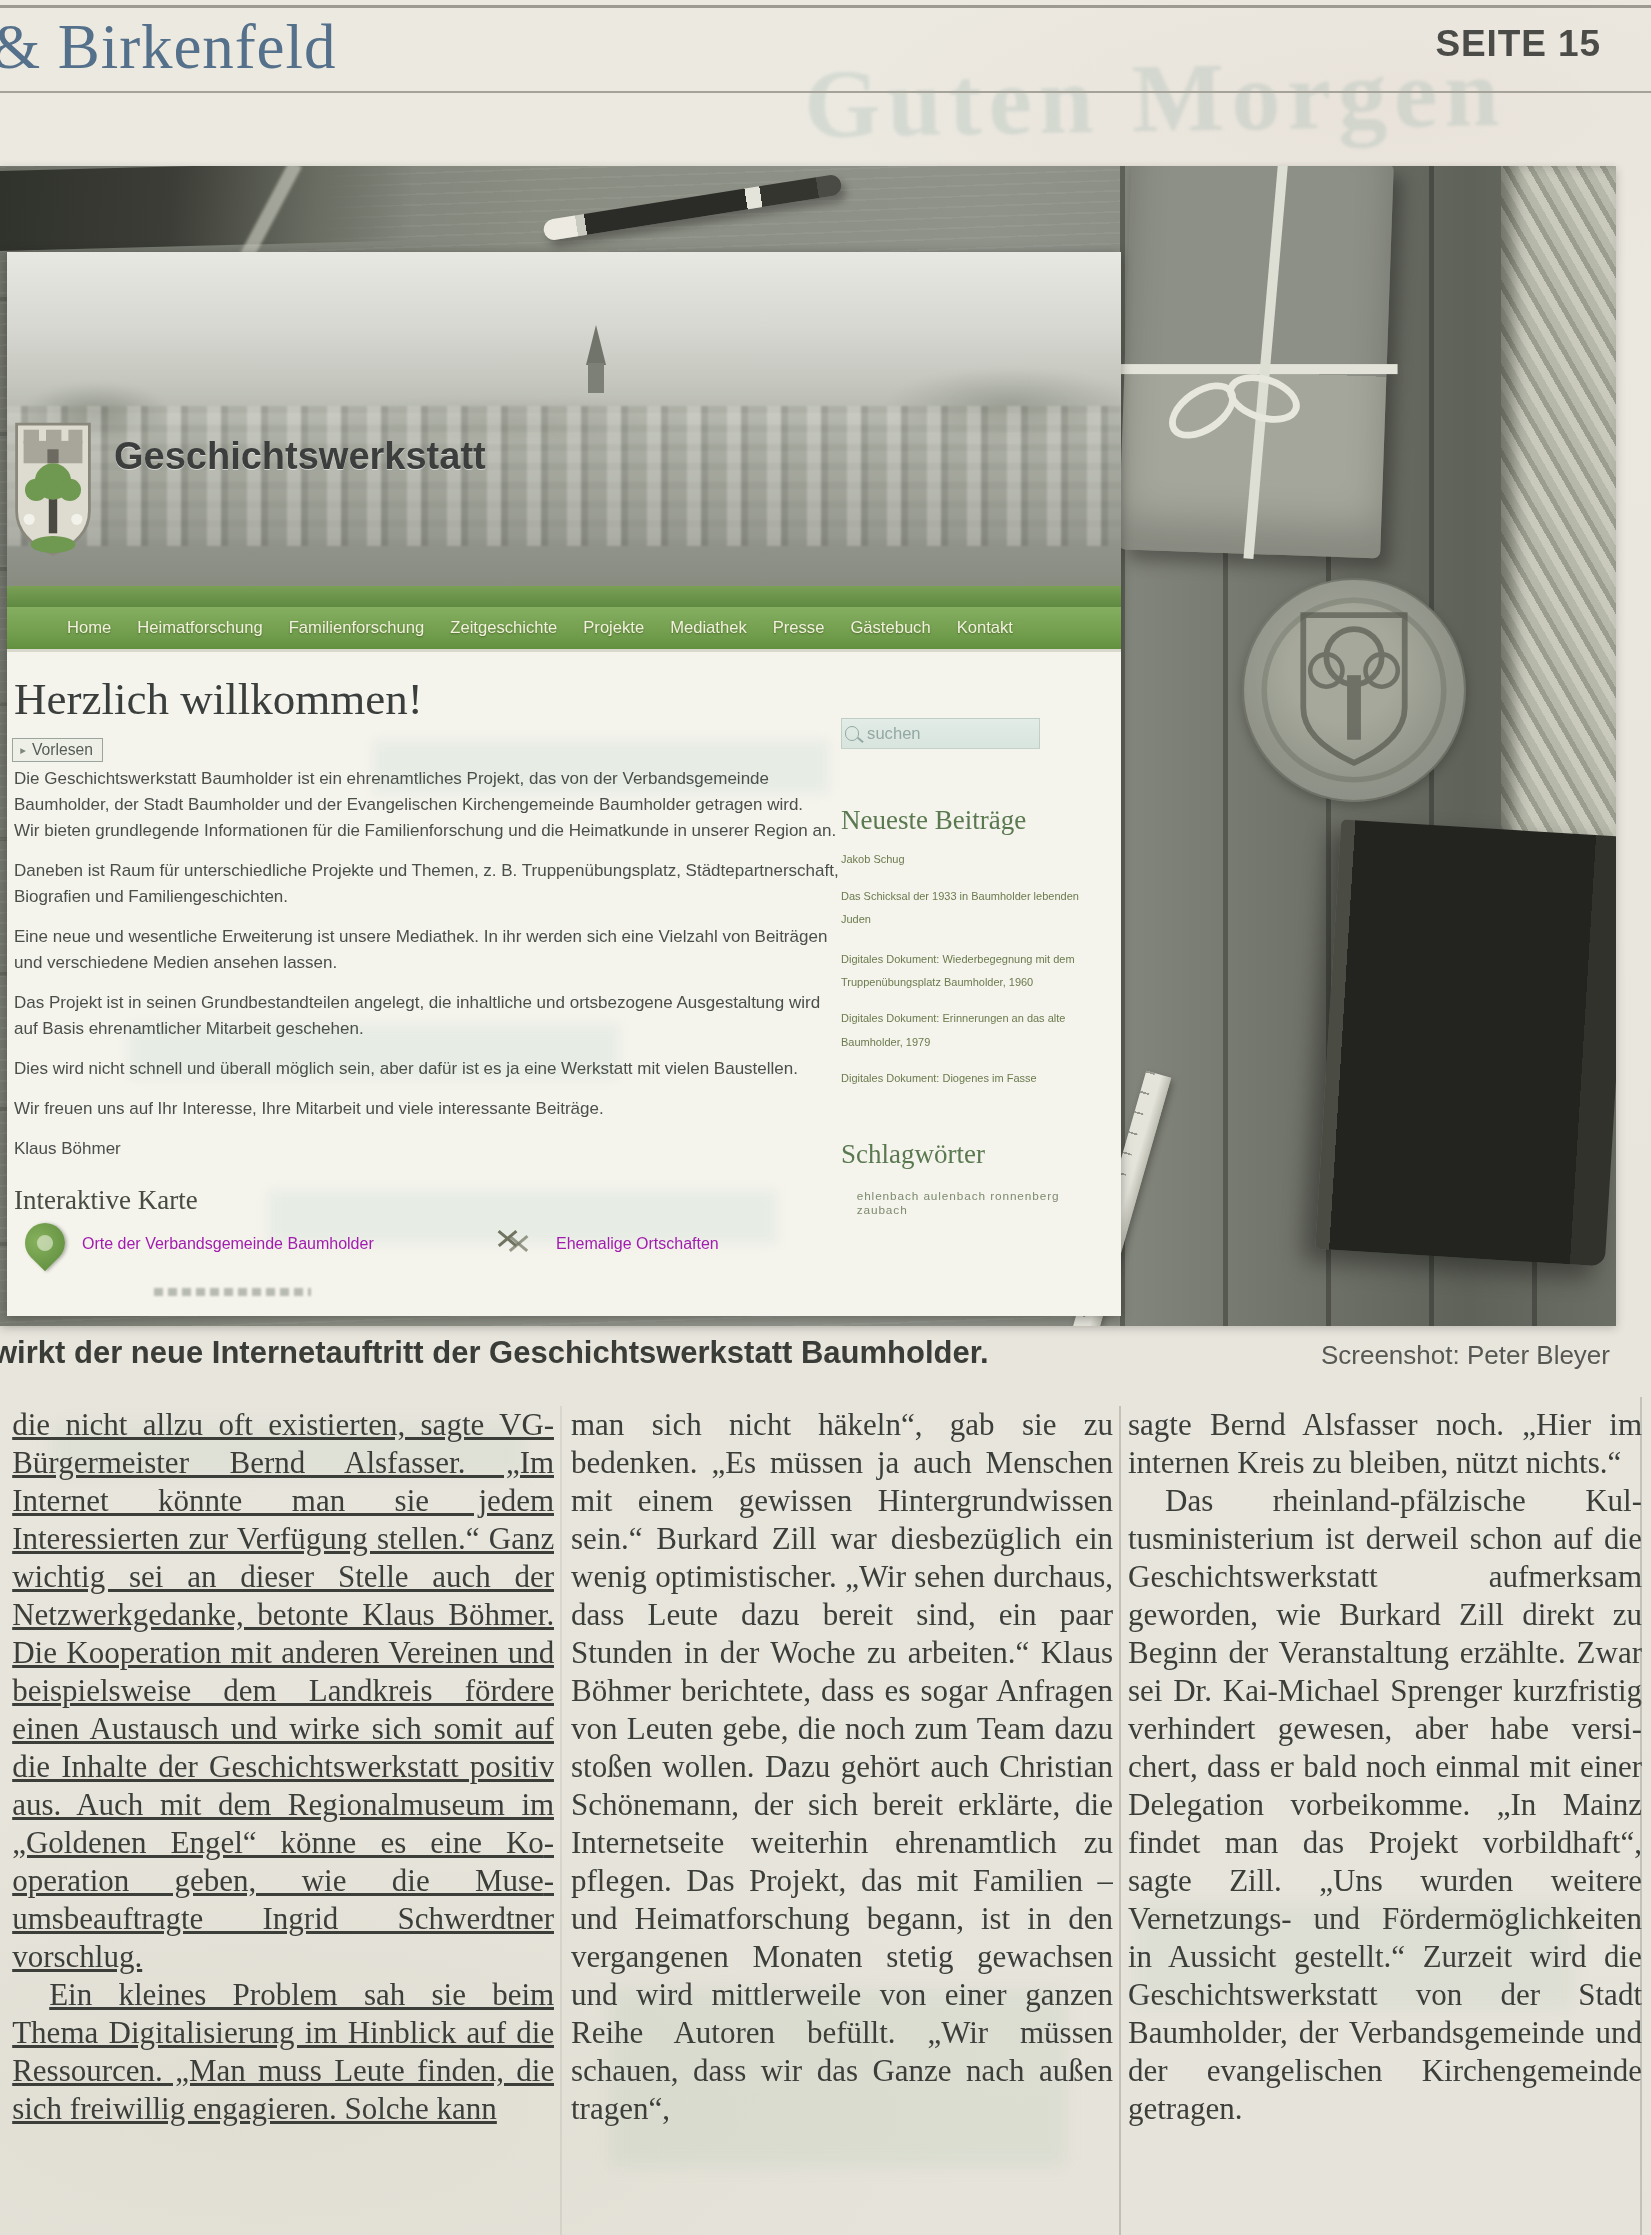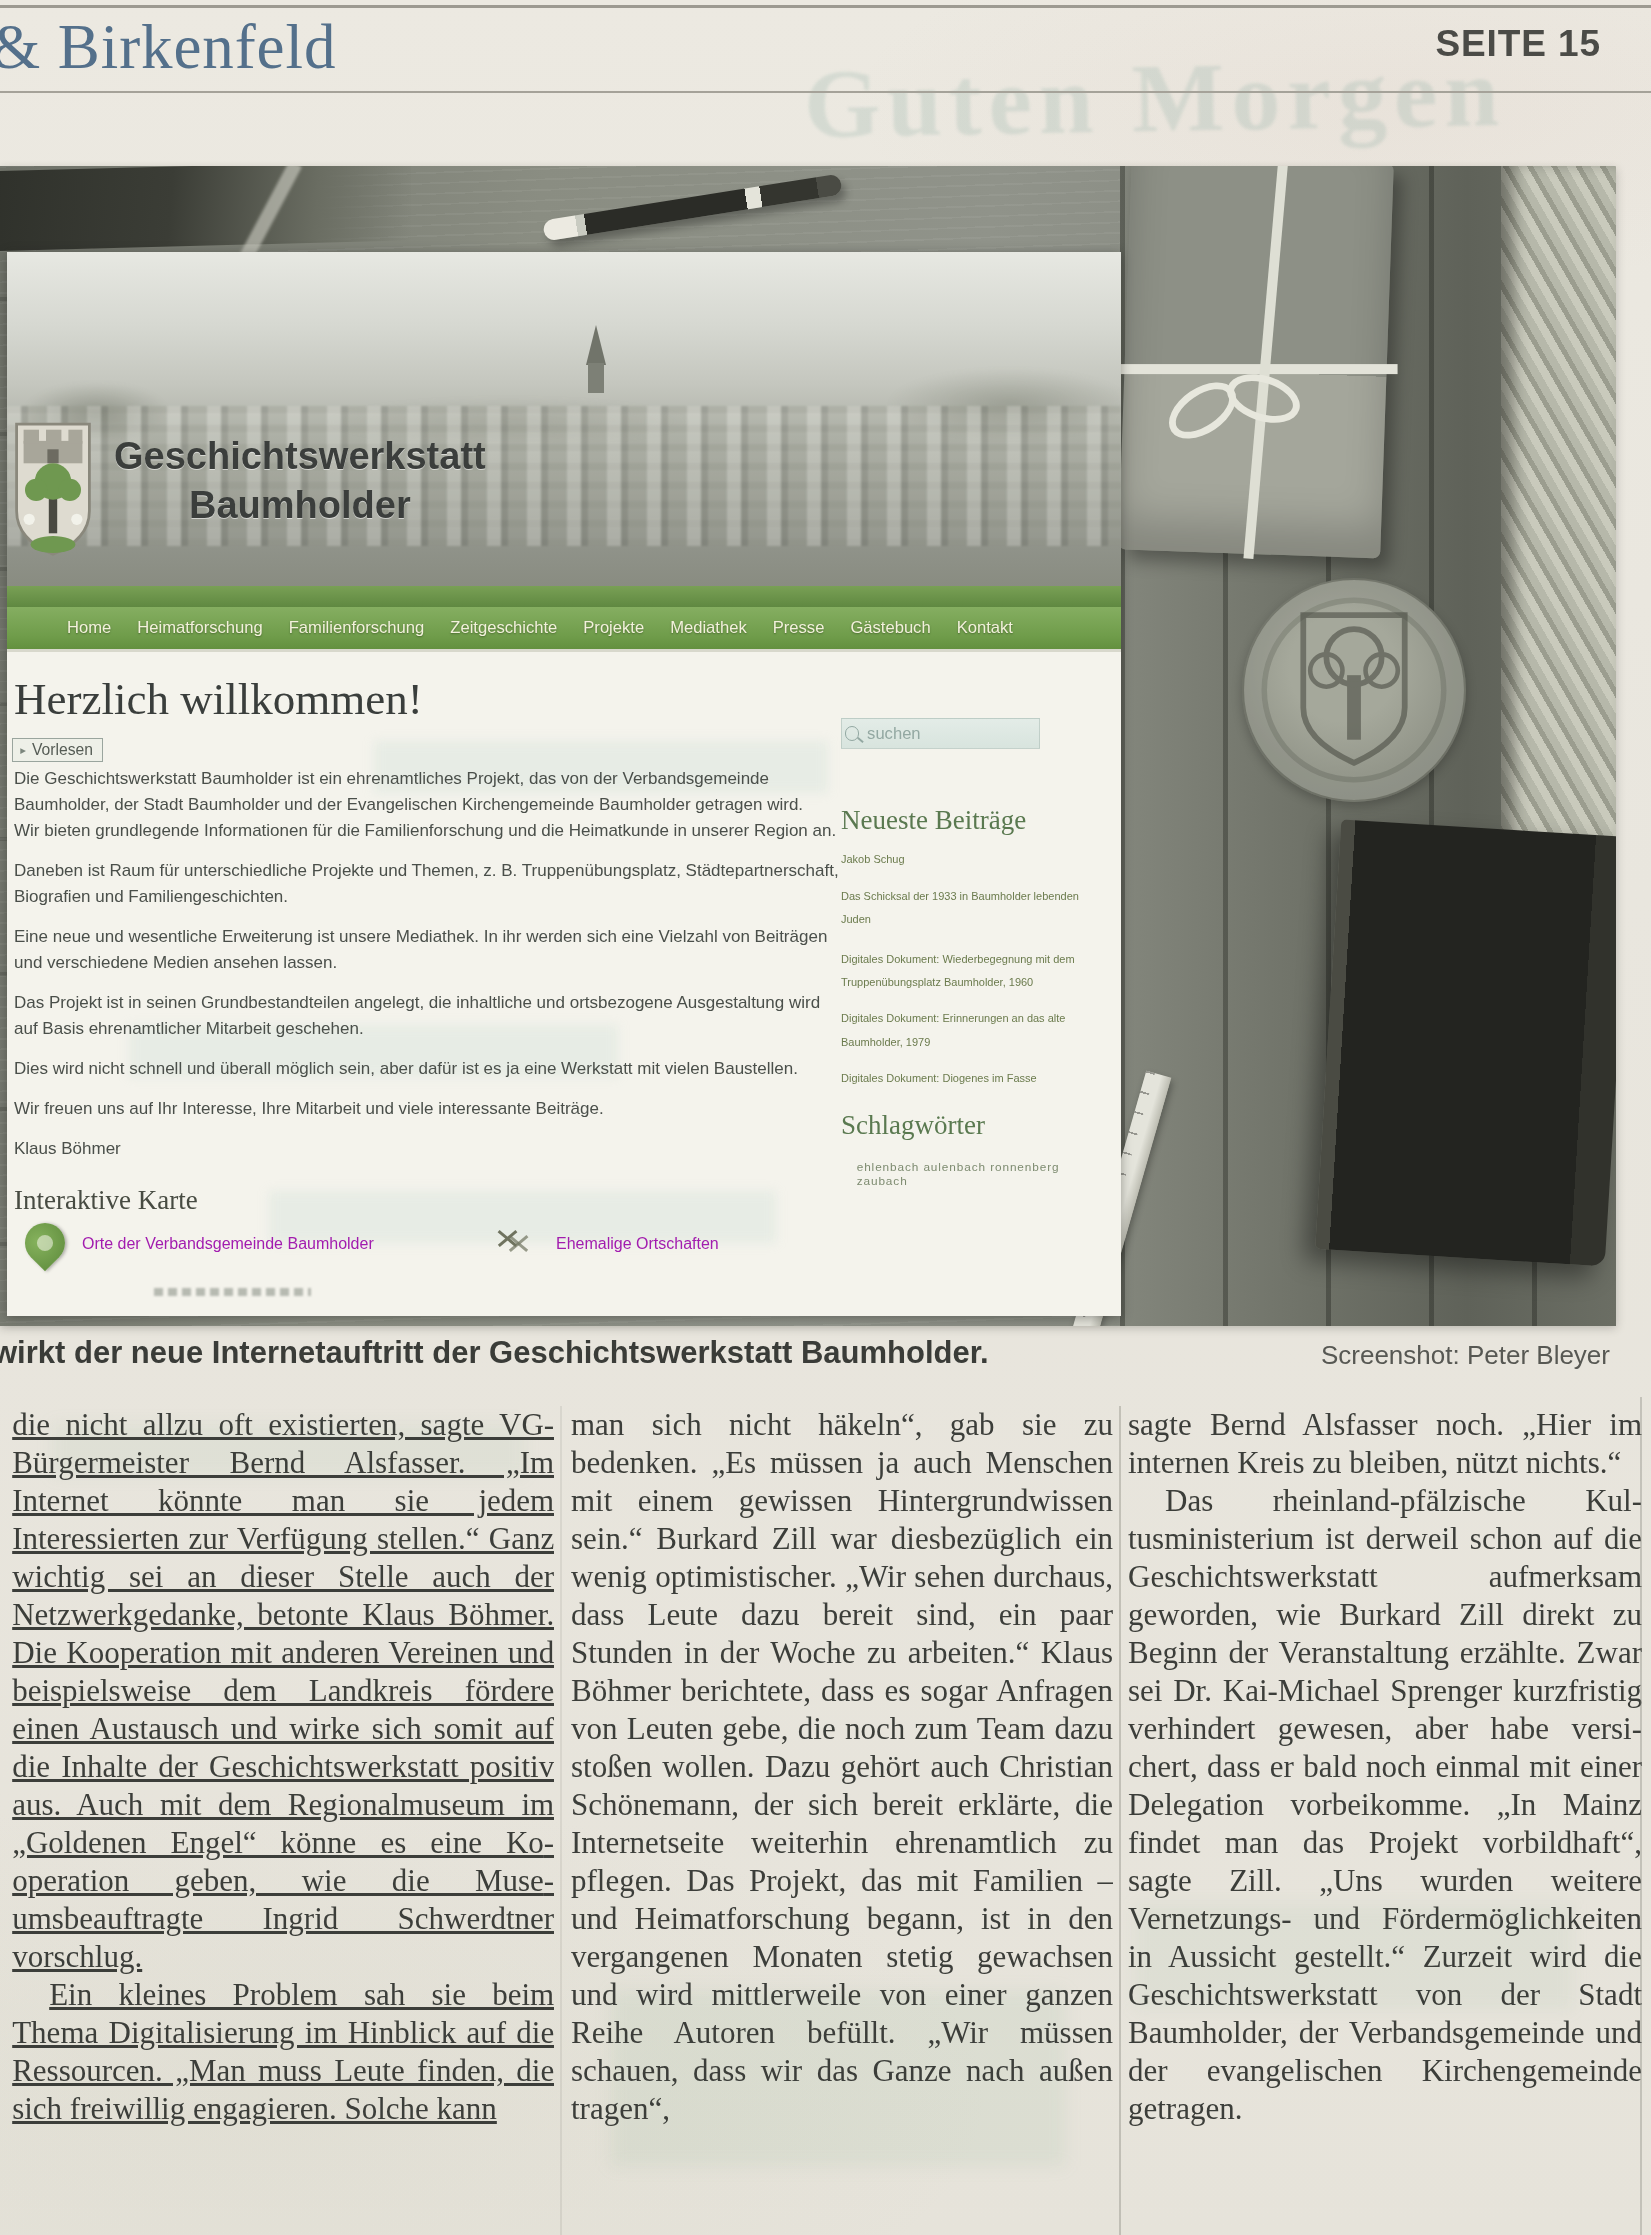--- a/index.html
+++ b/index.html
@@ -113,21 +113,21 @@
         background:repeating-linear-gradient(90deg, rgba(110,118,108,0.45) 0 8.7px, transparent 8.7px 14px);filter:blur(0.9px);}
   .side{position:absolute;left:834px;top:466px;width:264px;}
   .search{width:199px;height:31px;background:linear-gradient(180deg,#e3ece7,#d8e4de);display:flex;align-items:center;
         gap:7.9px;padding-left:3px;box-sizing:border-box;margin-bottom:56px;border:0.9px solid rgba(150,170,162,0.4);}
   .mag{width:12.2px;height:12.2px;border:1.7px solid #93a8a2;border-radius:50%;position:relative;}
   .mag::after{content:"";position:absolute;left:10.5px;top:11.4px;width:7px;height:1.7px;background:#93a8a2;transform:rotate(40deg);}
   .search-text{font-size:16.6px;color:#93a8a2;}
   .side-h{font-family:"Liberation Serif",serif;font-size:27px;color:#5a7950;margin:0 0 12.2px 0;}
   .side-link{font-size:11px;line-height:23.6px;color:#6b7b4d;cursor:pointer;}
   .m16{margin-bottom:13px;} .m18{margin-bottom:15.7px;} .m14{margin-bottom:12.2px;}
-  .tags-h{margin-top:19px;margin-bottom:0;}
+  .tags-h{margin-top:48px;margin-bottom:0;}
   .tags{margin-top:19px;margin-left:15.7px;font-size:11.8px;color:#7d8b70;letter-spacing:0.9px;}
   
   .caption{position:absolute;left:-7px;top:1335px;font-weight:bold;font-size:31px;color:#3a3c38;white-space:nowrap;}
   .credit{position:absolute;right:42px;top:1340px;font-size:26px;color:#57585</;color:#575853;}
   
   .article{position:absolute;left:0;top:1406px;width:1652px;height:830px;overflow:hidden;
         font-family:"Liberation Serif",serif;font-size:31px;line-height:38px;color:#3c3e3a;}
   .col{position:absolute;top:0;height:830px;text-align:justify;overflow:hidden;}
   .col p{margin:0;hyphens:manual;-webkit-hyphens:manual;}
   .col p.indent{text-indent:37px;}
@@ -189,21 +189,20 @@
       <rect x="27" y="50" width="6" height="32" fill="#4a4a42"></rect>
       <circle cx="30" cy="45" r="13" fill="#6f9850"></circle>
       <circle cx="18" cy="51" r="8" fill="#6f9850"></circle>
       <circle cx="42" cy="51" r="8" fill="#6f9850"></circle>
       <circle cx="13" cy="72" r="4" fill="#f2f2ea"></circle>
         <circle cx="47" cy="72" r="4" fill="#f2f2ea"></circle>
       <ellipse cx="30" cy="90" rx="16" ry="6" fill="#6f9850"></ellipse>
     </svg>
     <div class="site-title">
       <div>Geschichtswerkstatt</div>
-      <div>Baumholder</div>
     </div>
 
     <div class="navbar">
       <span class="nav-item">Home</span>
       <span class="nav-item">Heimatforschung</span>
       <span class="nav-item">Familienforschung</span>
       <span class="nav-item">Zeitgeschichte</span>
       <span class="nav-item">Projekte</span>
       <span class="nav-item">Mediathek</span>
       <span class="nav-item">Presse</span>

